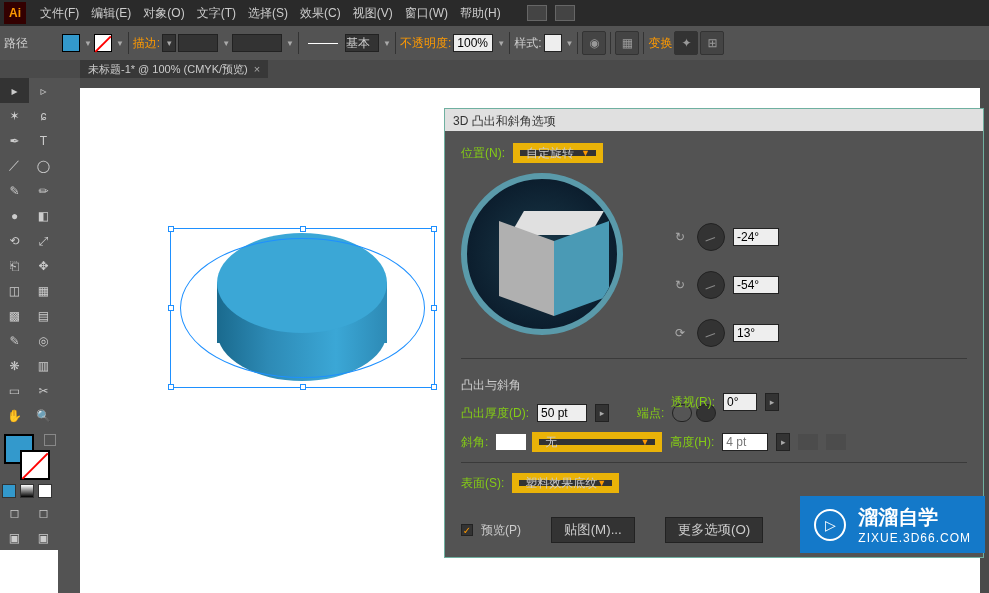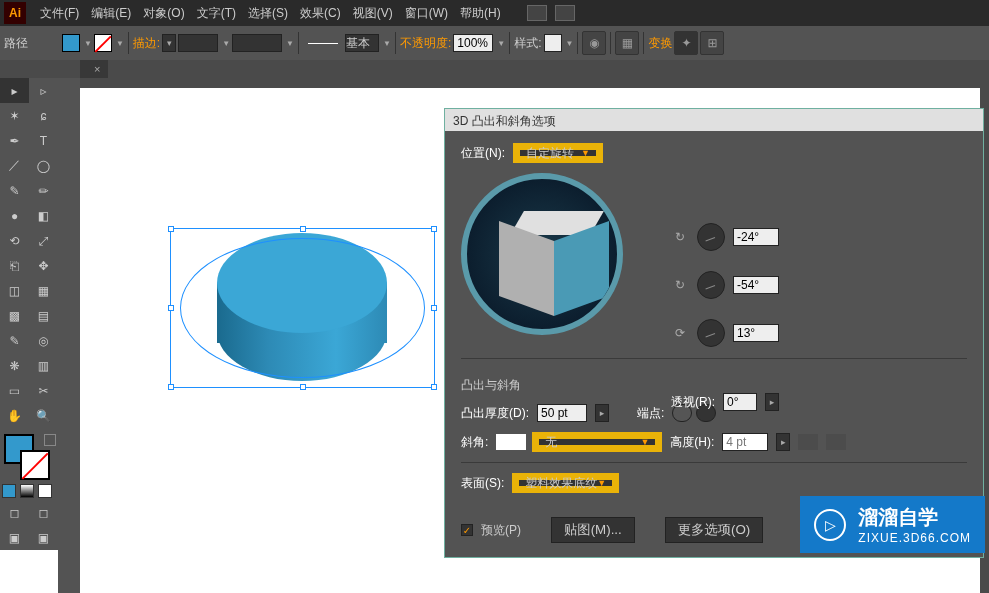--- a/index.html
+++ b/index.html
@@ -63,21 +63,21 @@
 .cylinder-3d { position: absolute; left: 45px; top: 5px; width: 175px; height: 145px; }
 .cyl-top { position:absolute; width:170px; height:100px; border-radius:50%; background:#3ba7d6; top:0; left:2px;}
 .cyl-body { position:absolute; width:170px; height:60px; background:linear-gradient(90deg,#1a6a8e 0%,#2d8ab5 30%,#3ba7d6 70%,#2d8ab5 100%); top:50px; left:2px;}
 .cyl-bottom { position:absolute; width:170px; height:100px; border-radius:50%; background:linear-gradient(90deg,#1a6a8e 0%,#2d8ab5 30%,#3ba7d6 70%,#2d8ab5 100%); top:48px; left:2px;}
 
 
 .dialog { position: absolute; left: 444px; top: 108px; width: 540px; height: 450px; background: #535353; border: 1px solid #6fb0a0; color: #ccc; font-size: 12px; }
 .dialog-title { background: #e0e0e0; color: #333; padding: 4px 8px; height: 22px; }
 .dialog-body { padding: 12px 16px; display: flex; flex-direction: column; gap: 10px; position: relative; }
 .row { display: flex; align-items: center; gap: 8px; }
-.fieldlabel { color: #ffffff; }
+.fieldlabel { color: #84cc16; }
 .dropdown { background: #333; border: 7px solid #eab308; height: 20px; display: flex; align-items: center; padding: 0 6px; min-width: 90px; }
 .dd-arrow { margin-left: auto; color: #ff9a00; font-size: 9px; }
 .preview-3d { width: 162px; height: 162px; border-radius: 50%; background: radial-gradient(circle at 50% 50%, #1a3a4a 0%, #0a1a2a 80%); border: 6px solid #5a9aaa; position: relative; overflow: hidden; display: flex; align-items: center; justify-content: center; }
 .cube-3d { position: relative; width: 90px; height: 90px; }
 .cube-face { position: absolute; }
 .cube-top  { width: 80px; height: 40px; background: #e0e0e0; transform: skewX(-30deg) scaleY(0.6); top: -6px; left: 20px; }
 .cube-left { width: 55px; height: 75px; background: #b0b0b0; transform: skewY(20deg); top: 22px; left: 2px; }
 .cube-right{ width: 55px; height: 75px; background: #4a9ab5; transform: skewY(-20deg); top: 22px; left: 57px; }
 .angle-inputs { position: absolute; left: 210px; top: 50px; display: flex; flex-direction: column; gap: 20px; }
 .angle-row { display: flex; align-items: center; gap: 8px; }
@@ -161,20 +161,21 @@
   <div class="divider"></div>
   <div class="icon-btn">▦</div>
   <div class="divider"></div>
   <span class="opt-label orange">变换</span>
   <div class="icon-btn" style="background:#333">✦</div>
   <div class="icon-btn">⊞</div>
 </div>
 
 <div class="tabstrip">
   <div class="tab">
+    <span>未标题-1* @ 100% (CMYK/预览)</span>
     <span class="tab-close">×</span>
   </div>
 </div>
 
 <div class="toolbox-col">
   <div class="toolbox-row">
       <div class="tool-cell selected">▸</div>
       <div class="tool-cell">▹</div>
     </div>
   <div class="toolbox-row">

